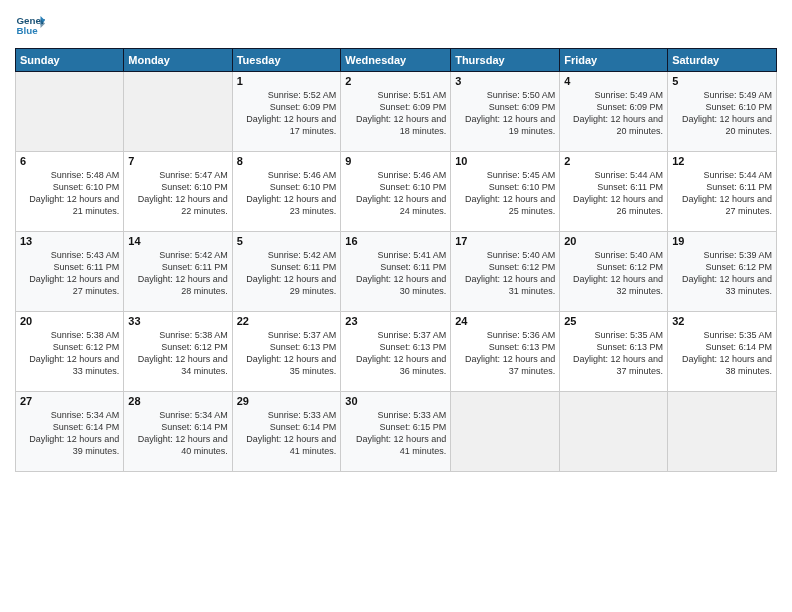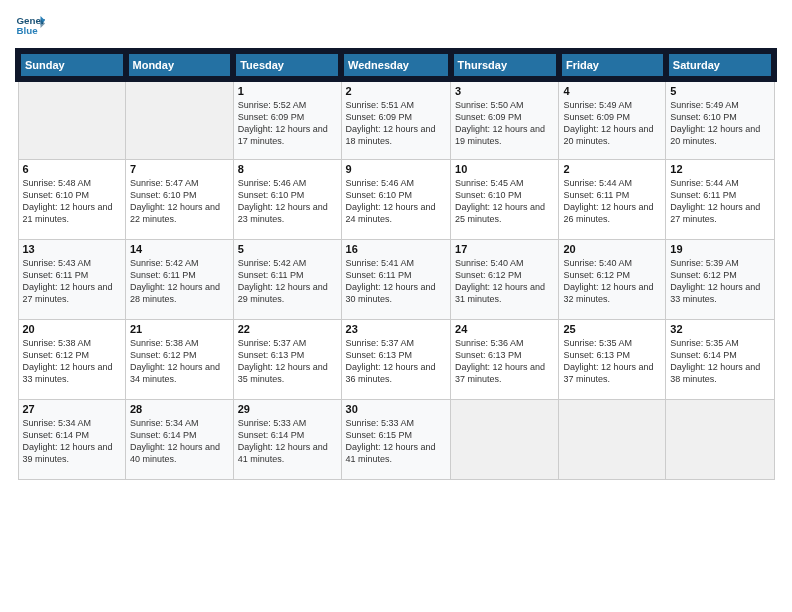--- a/index.html
+++ b/index.html
@@ -47,21 +47,21 @@
       border-collapse: collapse;
       font-size: 10px;
     }
     .calendar thead th {
       background: #2471a3;
       color: #fff;
       padding: 5px 4px;
       text-align: left;
       font-size: 11px;
       font-weight: bold;
-      border: 6px solid #0f172a;
+      border: 1px solid #0f172a;
     }
     .calendar tbody td {
       border: 1px solid #ccc;
       vertical-align: top;
       padding: 3px 4px;
       width: 113px;
       height: 80px;
       background: #fff;
     }
     .calendar tbody tr:nth-child(odd) td {
@@ -74,20 +74,21 @@
       font-weight: bold;
       font-size: 11px;
       color: #111;
       display: block;
       margin-bottom: 2px;
     }
     .day-info {
       font-size: 9px;
       color: #333;
       line-height: 1.35;
+      text-align: right;
     }
     .empty-cell {
       background: #f0f0f0 !important;
     }
   </style>
 </head>
 <body>
 <div class="page">
 
   <div class="header">
@@ -241,21 +242,21 @@
           </td>
         </tr>
         <tr>
           <td>
             <span class="day-number">20</span>
             <div class="day-info">Sunrise: 5:38 AM
 Sunset: 6:12 PM
 Daylight: 12 hours and 33 minutes.</div>
           </td>
           <td>
-            <span class="day-number">21</span>
+            <span class="day-number">33</span>
             <div class="day-info">Sunrise: 5:38 AM
 Sunset: 6:12 PM
 Daylight: 12 hours and 34 minutes.</div>
           </td>
           <td>
             <span class="day-number">22</span>
             <div class="day-info">Sunrise: 5:37 AM
 Sunset: 6:13 PM
 Daylight: 12 hours and 35 minutes.</div>
           </td>

